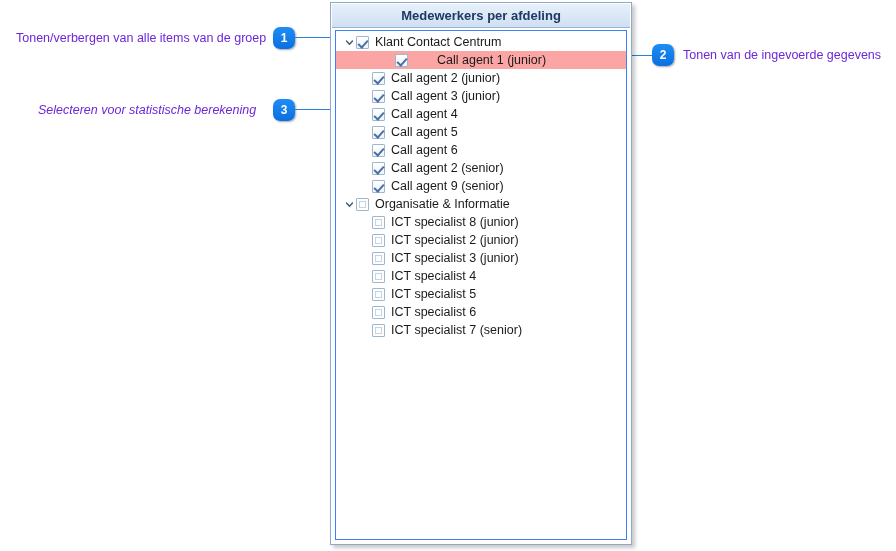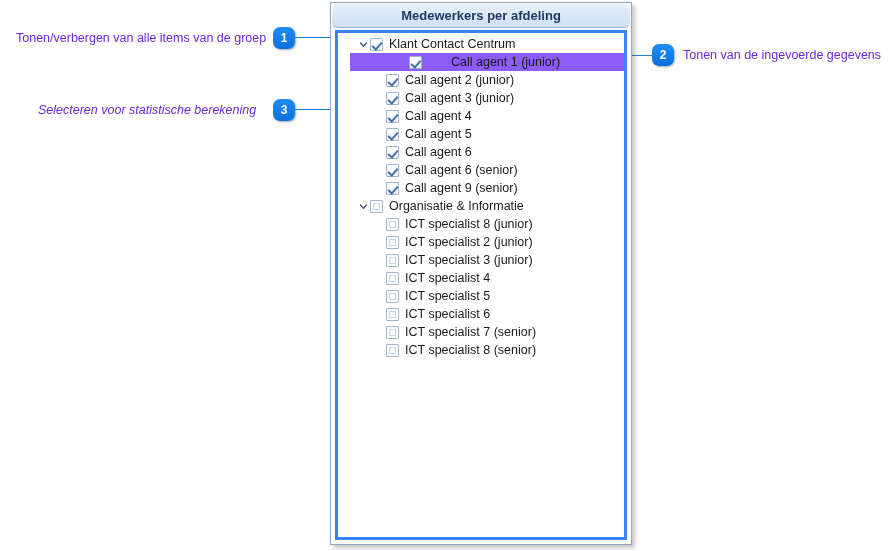--- a/index.html
+++ b/index.html
@@ -72,50 +72,48 @@
     height: 24px;
     background: linear-gradient(180deg, #e7f0fa 0%, #cfe0f2 100%);
     border-bottom: 1px solid #9ab4d0;
     color: #1f3864;
     font-size: 13px;
     font-weight: bold;
     display: flex;
     align-items: center;
     justify-content: center;
     box-sizing: border-box;
-    border-radius: 6px;
   }
   .tree-outer {
     position: absolute;
     left: 4px;
     top: 27px;
     right: 4px;
     bottom: 4px;
-    border: 3px solid #3b82f6;
+    border: 1px solid #3b82f6;
     background: #ffffff;
     box-sizing: border-box;
     overflow: hidden;
-    padding-left: 12px;
   }
   .tree {
     position: relative;
     padding-top: 2px;
   }
 
   
   .row {
     display: flex;
     align-items: center;
     height: 18px;
     font-size: 12.5px;
     color: #1a1a1a;
     white-space: nowrap;
   }
   .row.selected {
-    background: #8b5cf6;
+    background: #fca5a5;
     gap: 23px;
   }
   .row .indent-group { width: 6px; flex: none; }
   .row .indent-child { width: 36px; flex: none; }
 
   .chev {
     width: 14px;
     flex: none;
     display: flex;
     align-items: center;
@@ -213,21 +211,21 @@
           <span class="label">Call agent 5</span>
         </div>
         <div class="row">
           <span class="indent-child"></span>
           <span class="cb checked"></span>
           <span class="label">Call agent 6</span>
         </div>
         <div class="row">
           <span class="indent-child"></span>
           <span class="cb checked"></span>
-          <span class="label">Call agent 6 (senior)</span>
+          <span class="label">Call agent 2 (senior)</span>
         </div>
         <div class="row">
           <span class="indent-child"></span>
           <span class="cb checked"></span>
           <span class="label">Call agent 9 (senior)</span>
         </div>
         <div class="row">
           <span class="indent-group"></span>
           <span class="chev">
             <svg width="9" height="9" viewBox="0 0 9 9" aria-hidden="true">
@@ -265,20 +263,15 @@
         <div class="row">
           <span class="indent-child"></span>
           <span class="cb inner"></span>
           <span class="label">ICT specialist 6</span>
         </div>
         <div class="row">
           <span class="indent-child"></span>
           <span class="cb inner"></span>
           <span class="label">ICT specialist 7 (senior)</span>
         </div>
-        <div class="row">
-          <span class="indent-child"></span>
-          <span class="cb inner"></span>
-          <span class="label">ICT specialist 8 (senior)</span>
-        </div>
       </div>
   </div>
 </div>
 
 </body></html>

